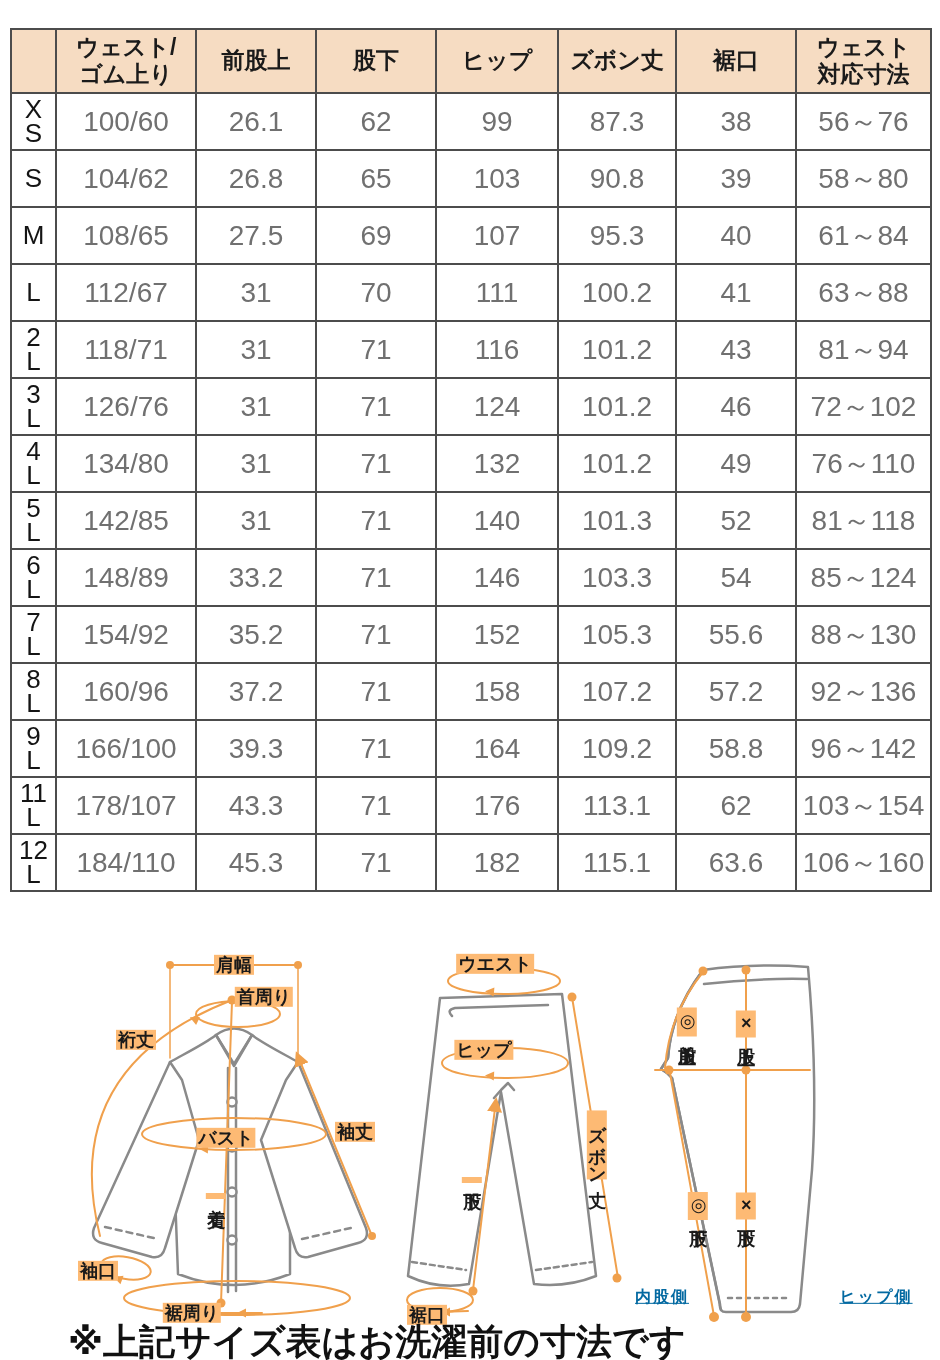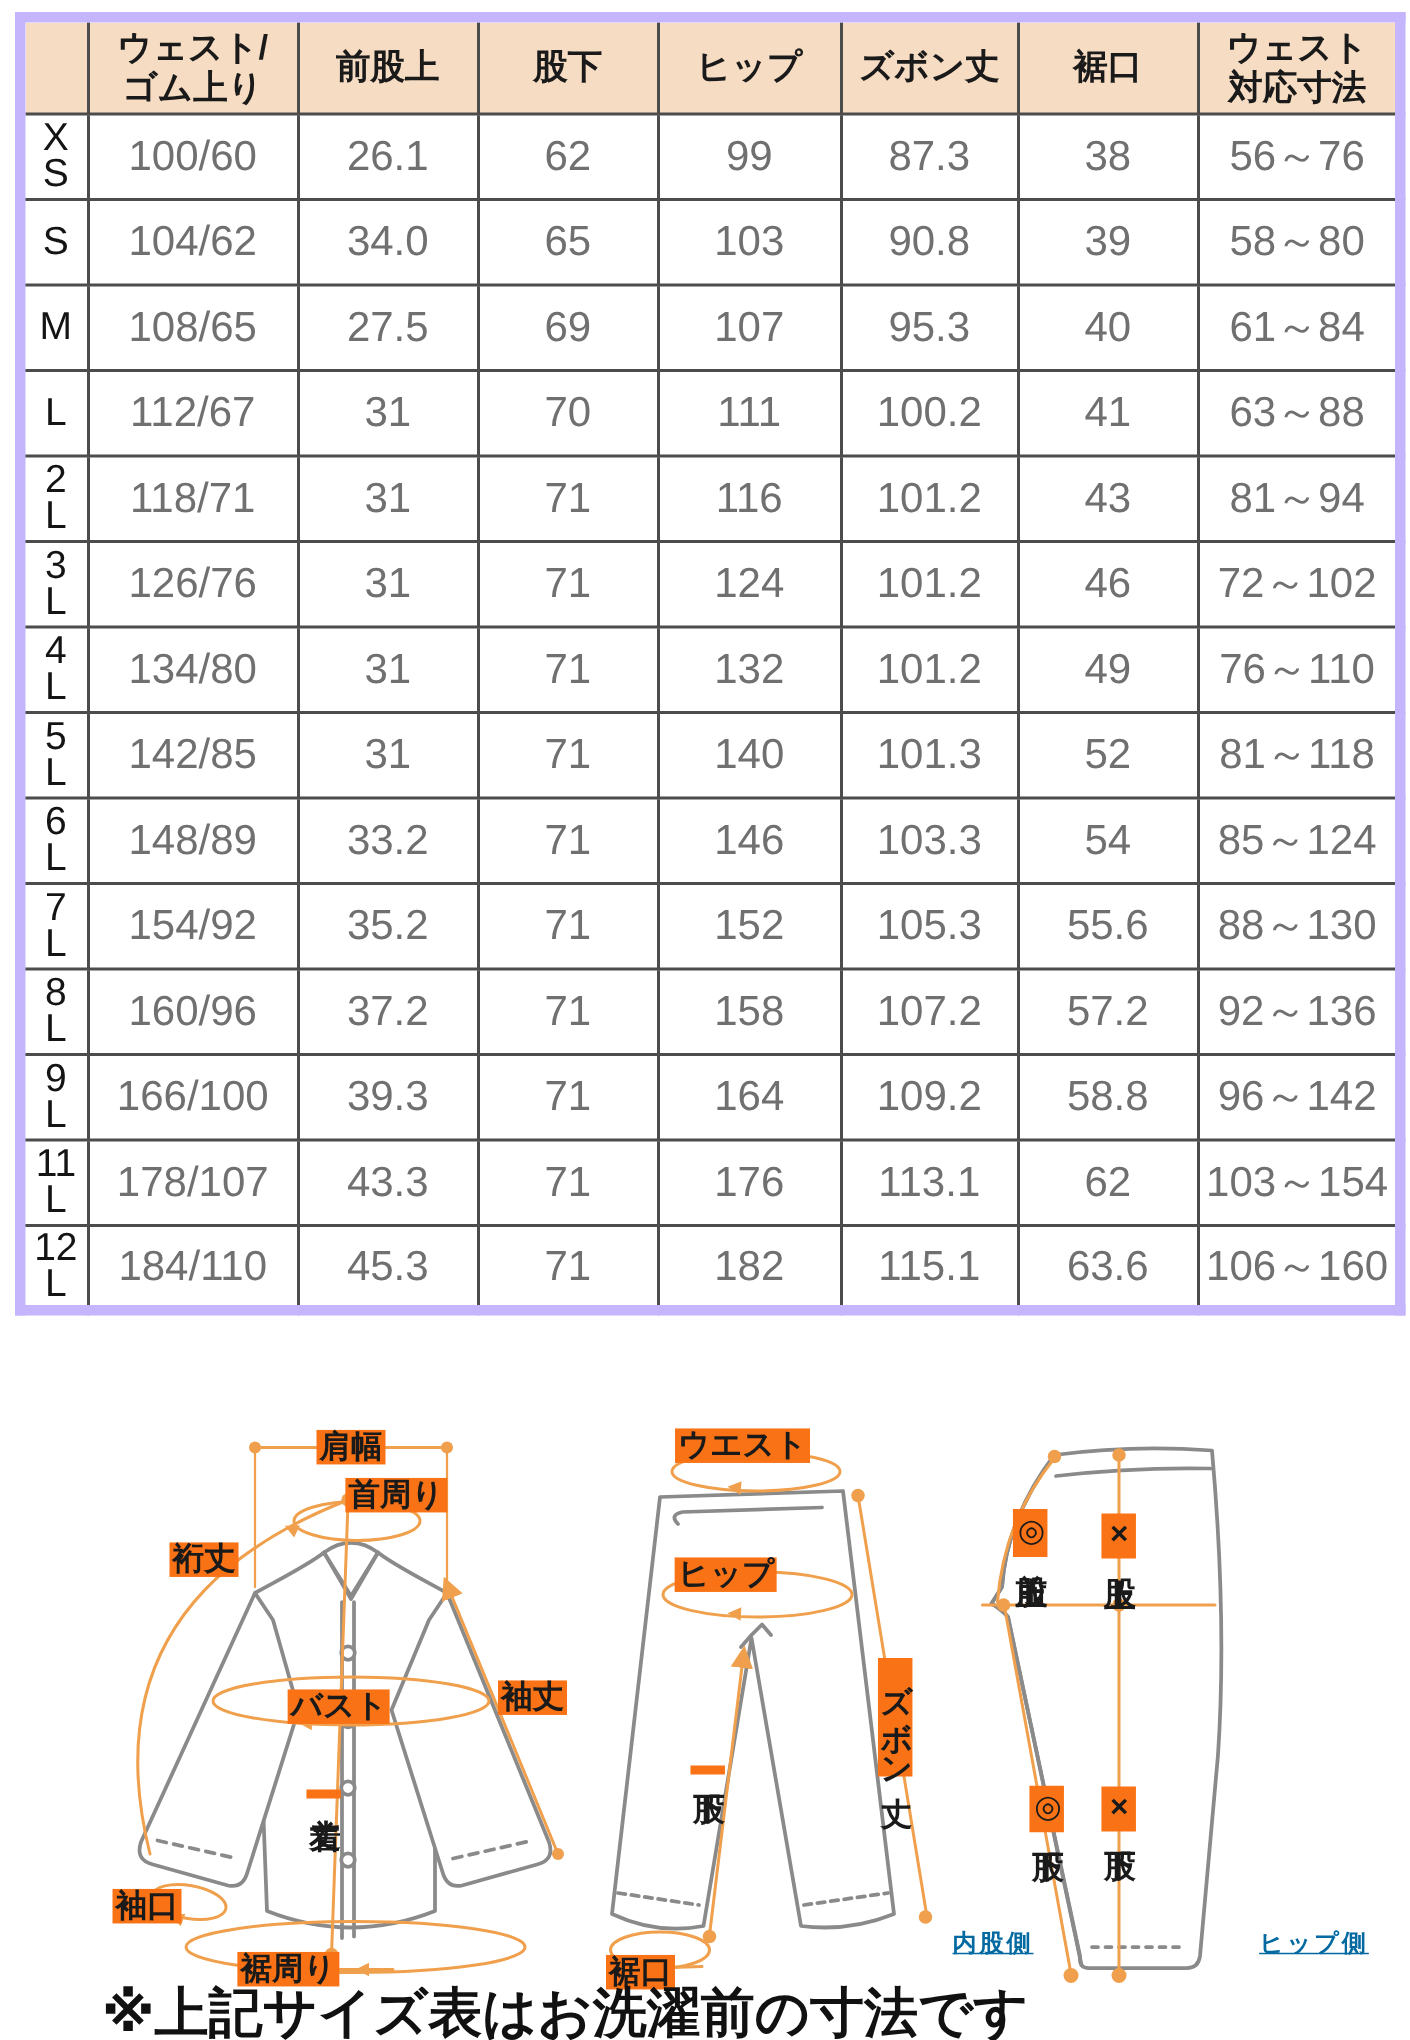--- a/index.html
+++ b/index.html
@@ -5,23 +5,23 @@
   * { box-sizing: border-box; margin: 0; padding: 0; }
   html,body { width: 940px; height: 1360px; background: #ffffff; }
   body {
     position: relative;
     overflow: hidden;
     font-family: "Liberation Sans", "DejaVu Sans", sans-serif;
   }
 
   
   table.size-table {
-    position: absolute; left: 10px; top: 8px; width: 920px;
+    position: absolute; left: 10px; top: 28px; width: 920px;
     border-collapse: collapse; table-layout: fixed;
-    border: 7px solid #c4b5fd;
+    border: 1px solid #c4b5fd;
   }
   .size-table th, .size-table td {
     border: 2px solid #4c4c4c;
     text-align: center; vertical-align: middle;
     overflow: hidden;
   }
   .size-table thead th {
     background: #f6dcc2; color: #1a1a1a;
     font-size: 23px; font-weight: bold;
     height: 64px; line-height: 1.18; white-space: pre-line;
@@ -33,22 +33,22 @@
     font-size: 26px; color: #141414; font-weight: 500;
     white-space: pre-line; line-height: 0.92; background: #fff;
   }
 
   
   .diagrams { position: absolute; left: 0; top: 940px; width: 940px; height: 420px; }
   .diagrams svg { position: absolute; left: 0; top: 0; }
 
   .dlabel {
     position: absolute; transform: translate(-50%, -50%);
-    font-weight: bold; font-size: 21px; color: #1a1a1a;
-    background: #f97316; line-height: 1.02; white-space: nowrap;
+    font-weight: bold; font-size: 18px; color: #1a1a1a;
+    background: #fdba74; line-height: 1.02; white-space: nowrap;
     padding: 1px 2px; z-index: 2;
   }
   .dlabel.vert {
     writing-mode: vertical-rl; text-orientation: upright;
     padding: 2px 1px; letter-spacing: 1px;
   }
   .dlabel.gray {
     color: #0369a1; font-size: 16px; background: transparent; letter-spacing: 2px; text-decoration: underline;
   }
 
@@ -93,21 +93,21 @@
         <td>26.1</td>
         <td>62</td>
         <td>99</td>
         <td>87.3</td>
         <td>38</td>
         <td>56～76</td>
       </tr>
       <tr>
         <th>S</th>
         <td>104/62</td>
-        <td>34.0</td>
+        <td>26.8</td>
         <td>65</td>
         <td>103</td>
         <td>90.8</td>
         <td>39</td>
         <td>58～80</td>
       </tr>
       <tr>
         <th>M</th>
         <td>108/65</td>
         <td>27.5</td>

